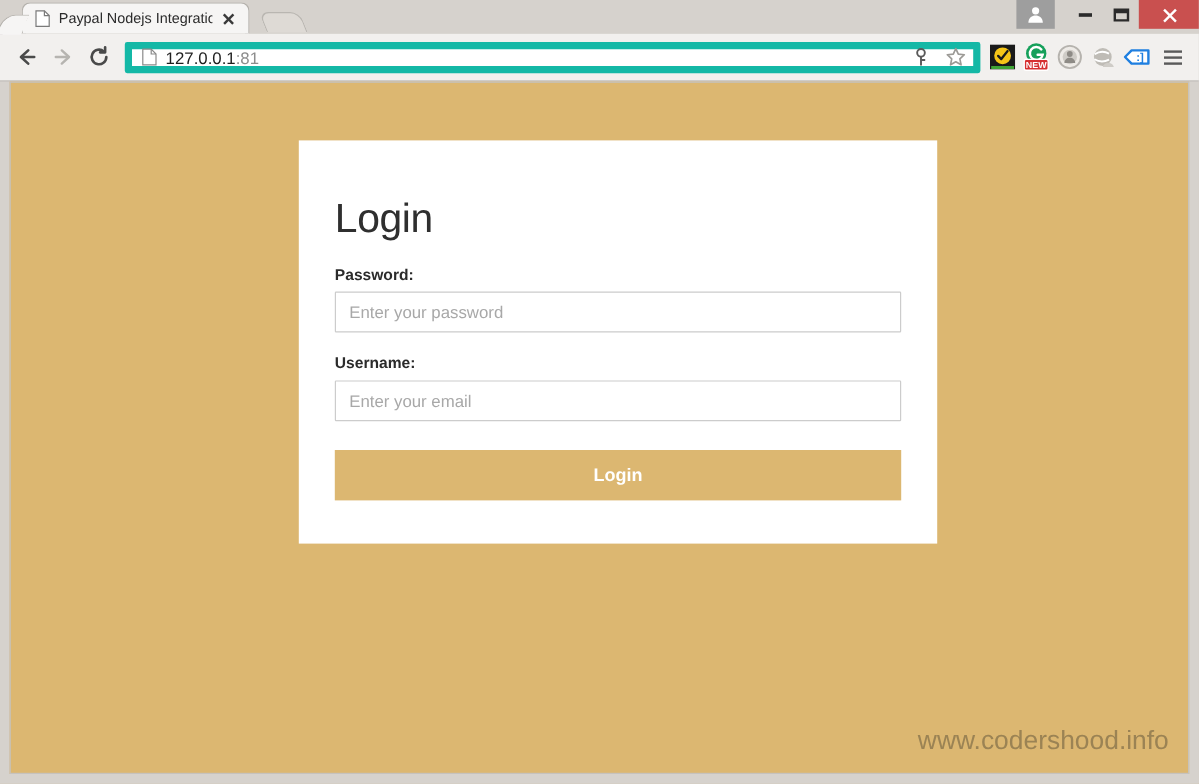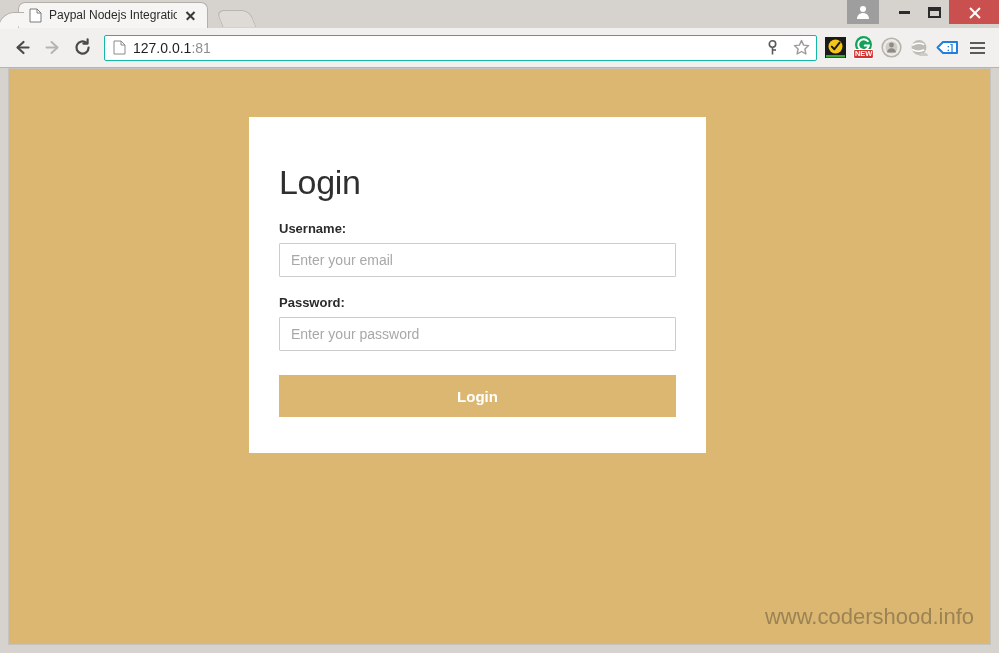--- a/index.html
+++ b/index.html
@@ -167,21 +167,21 @@
     cursor: pointer;
     flex: 0 0 auto;
   }
   .nav-btn svg { display: block; }
 
   .omnibox {
     flex: 1 1 auto;
     height: 26px;
     margin: 0 4px 0 6px;
     background: #ffffff;
-    border: 1px solid #14b8a6;
+    border: 6px solid #14b8a6;
     border-radius: 2px;
     display: flex;
     align-items: center;
     padding: 0 4px 0 8px;
     gap: 7px;
     min-width: 0;
   }
   .omnibox-favicon { flex: 0 0 13px; width: 13px; height: 15px; }
   .omnibox-text {
     flex: 1 1 auto;
@@ -233,21 +233,21 @@
     margin: 0 8px 8px 8px;
     background: #dcb771;
     border: 1px solid #c6c2bd;
     overflow: hidden;
   }
 
   .login-card {
     position: absolute;
     left: 240px;
     top: 48px;
-    width: 457px;
+    width: 532px;
     background: #ffffff;
     padding: 48px 30px 36px 30px;
   }
 
   .card-title {
     font-size: 34px;
     font-weight: 300;
     color: #2f2f2f;
     letter-spacing: -0.3px;
     line-height: 1;
@@ -447,29 +447,29 @@
 
   </div>
 
   <div class="viewport">
 
     <div class="login-card">
 
       <h1 class="card-title">Login</h1>
 
       <div class="field-group">
+        <label class="field-label">Password:</label>
+        <input class="text-input" type="password" placeholder="Enter your password" style="">
+      </div>
+
+      <div class="field-group">
         <label class="field-label">Username:</label>
         <input class="text-input" type="text" placeholder="Enter your email" style="">
       </div>
 
-      <div class="field-group">
-        <label class="field-label">Password:</label>
-        <input class="text-input" type="password" placeholder="Enter your password" style="">
-      </div>
-
       <button class="login-button">Login</button>
 
     </div>
 
     <div class="watermark">www.codershood.info</div>
 
   </div>
 
 </div>
 

